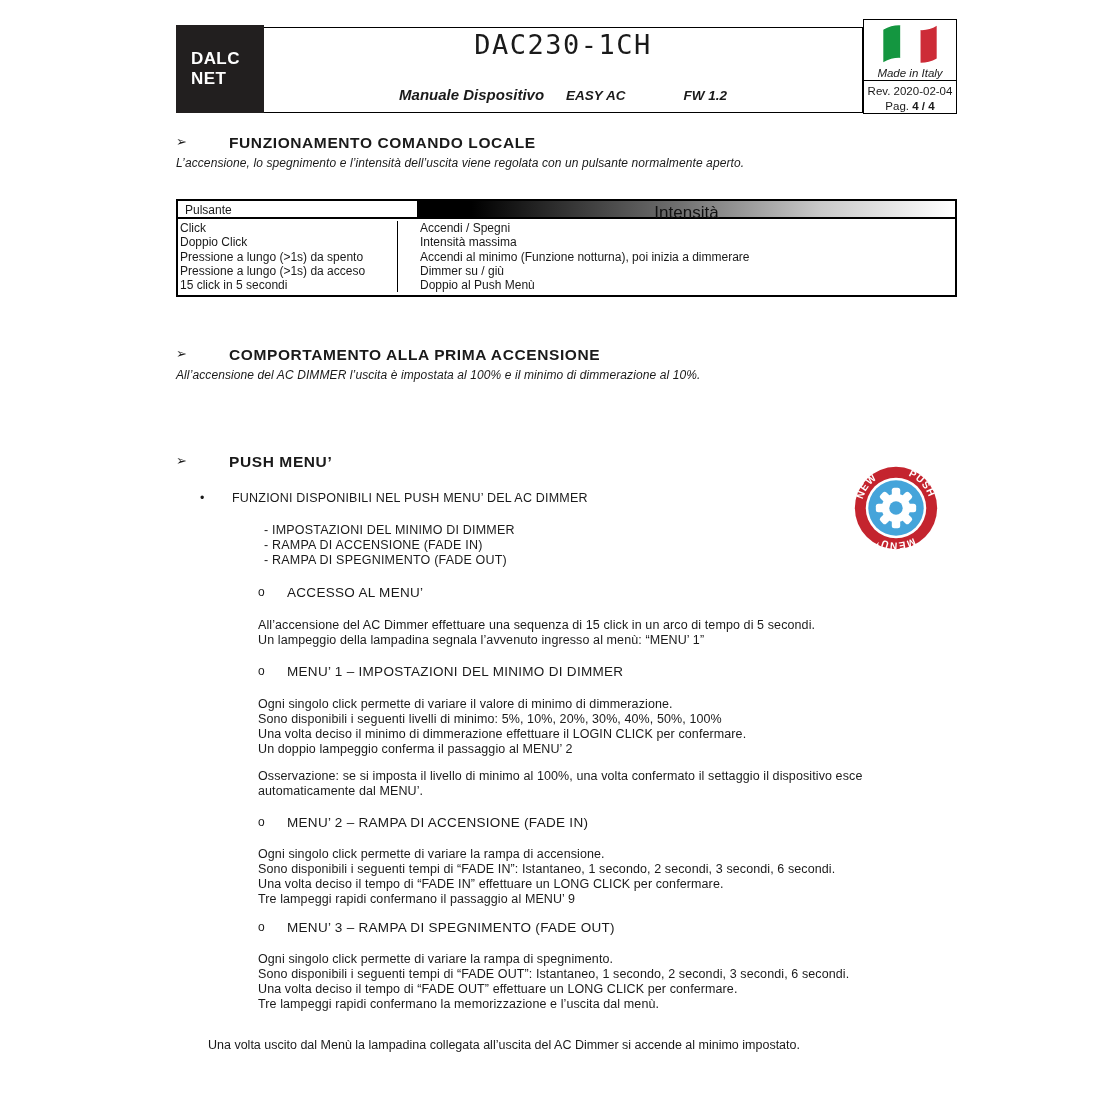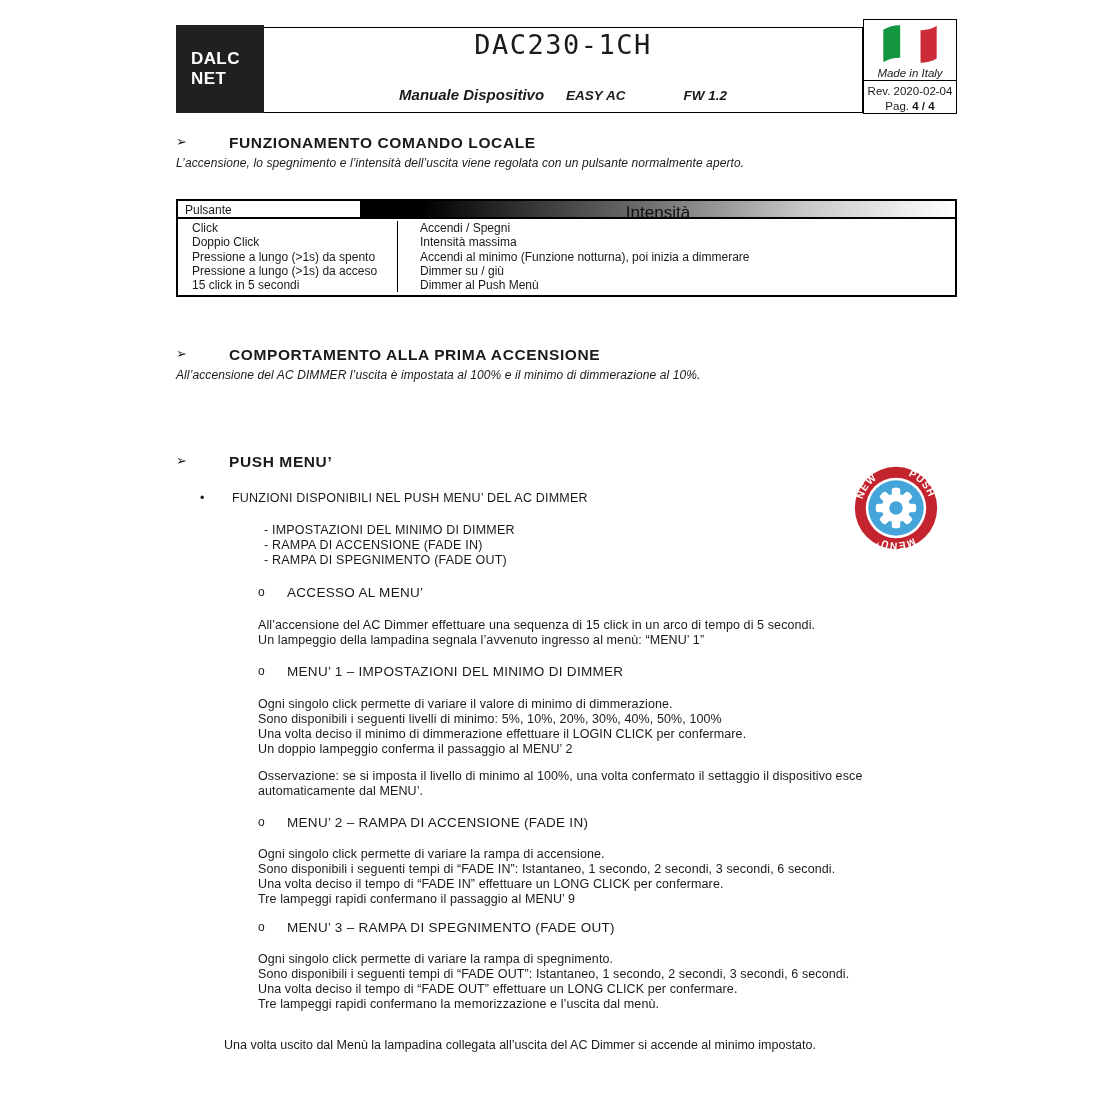--- a/index.html
+++ b/index.html
@@ -46,39 +46,39 @@
   .pag-val { font-weight:bold; }
 
   
   .sec-title-row { display:flex; font-weight:bold; font-size:15.5px; letter-spacing:.6px; }
   .sec-arrow { width:53px; font-size:13px; font-weight:normal; letter-spacing:0; }
   .sec-intro { font-style:italic; font-size:12px; margin-top:4px; letter-spacing:.1px; }
 
   
   .dtable { top:199px; border:2px solid #000; background:#fff; }
   .dt-head { display:flex; height:18px; border-bottom:2.5px solid #000; }
-  .dt-h1 { width:182px; flex:none; font-size:12px; padding:2px 0 0 7px; }
+  .dt-h1 { width:239px; flex:none; font-size:12px; padding:2px 0 0 7px; }
   .dt-h2 {
     flex:1; border-left:1.5px solid #000;
     background:linear-gradient(to right, #000 0%, #000 10%, #6e6e6e 48%, #c9c9c9 75%, #fff 100%);
     text-align:center; font-size:17px; color:#111; padding-top:2px;
   }
   .dt-body { padding:2px 0 3px 0; }
   .dt-row { display:flex; font-size:12px; line-height:14.3px; }
-  .dt-c1 { width:219px; flex:none; padding-left:14px; }
+  .dt-c1 { width:219px; flex:none; padding-left:2px; }
   .dt-c2 { flex:1; padding-left:22px; border-left:1.5px solid #000; }
 
   
   .bullet-row { display:flex; font-size:12.5px; letter-spacing:.2px; }
   .bullet-dot { width:32px; margin-left:24px; flex:none; }
   .functions { left:52px; width:500px; font-size:12.5px; line-height:15px; letter-spacing:.2px; }
   .sub-title-row { display:flex; font-size:13.5px; letter-spacing:.3px; }
   .sub-marker { width:29px; margin-left:82px; flex:none; font-size:12px; }
   .para { left:82px; width:699px; font-size:12.5px; line-height:15px; letter-spacing:.1px; }
-  .closing { left:48px; width:720px; font-size:12.5px; }
+  .closing { left:32px; width:720px; font-size:12.5px; }
 
   .badge { position:absolute; left:678px; top:466px; width:84px; height:84px; }
 </style>
 </head>
 <body>
 
 <div class="page">
   <div class="content">
 
     <div class="block header">
@@ -147,21 +147,21 @@
         <div class="dt-row">
           <div class="dt-c1">Pressione a lungo (&gt;1s) da spento</div>
           <div class="dt-c2">Accendi al minimo (Funzione notturna), poi inizia a dimmerare</div>
         </div>
         <div class="dt-row">
           <div class="dt-c1">Pressione a lungo (&gt;1s) da acceso</div>
           <div class="dt-c2">Dimmer su / giù</div>
         </div>
         <div class="dt-row">
           <div class="dt-c1">15 click in 5 secondi</div>
-          <div class="dt-c2">Dimmer al Push Menù</div>
+          <div class="dt-c2">Doppio al Push Menù</div>
         </div>
       </div>
     </div>
 
     <div class="block" style="top:346px;">
       <div class="sec-title-row">
         <span class="sec-arrow">➢</span>
         <span>COMPORTAMENTO ALLA PRIMA ACCENSIONE</span>
       </div>
       <div class="sec-intro">All’accensione del AC DIMMER l’uscita è impostata al 100% e il minimo di dimmerazione al 10%.</div>

